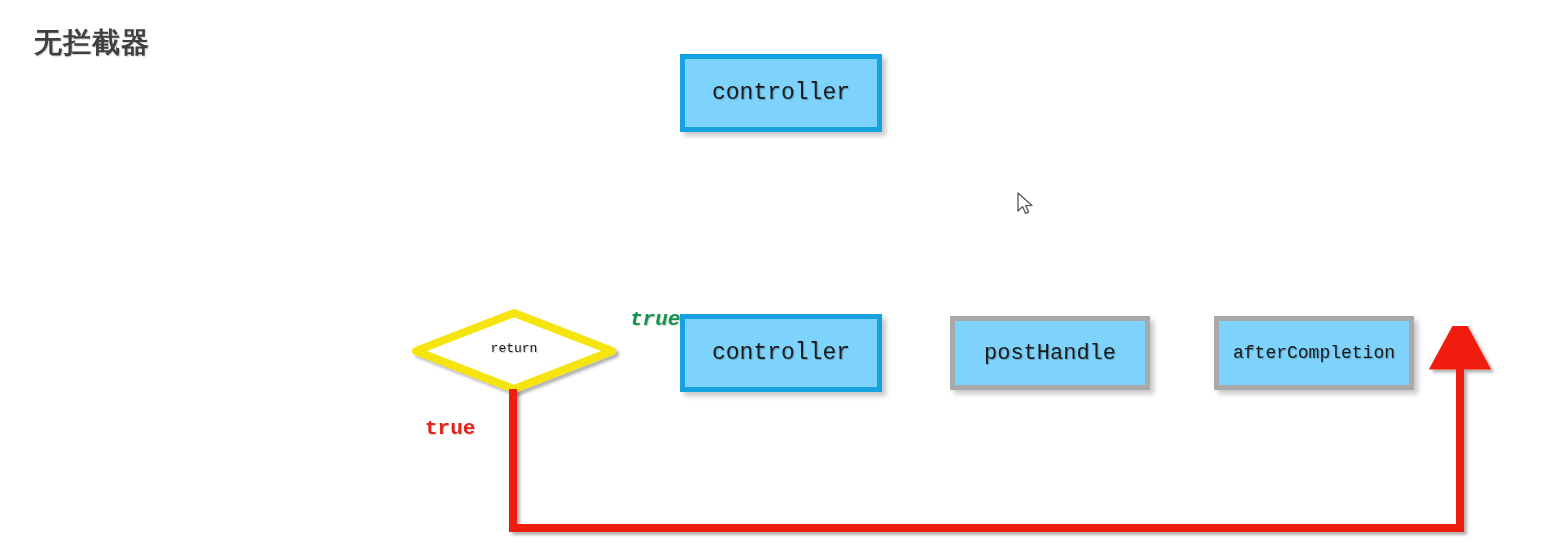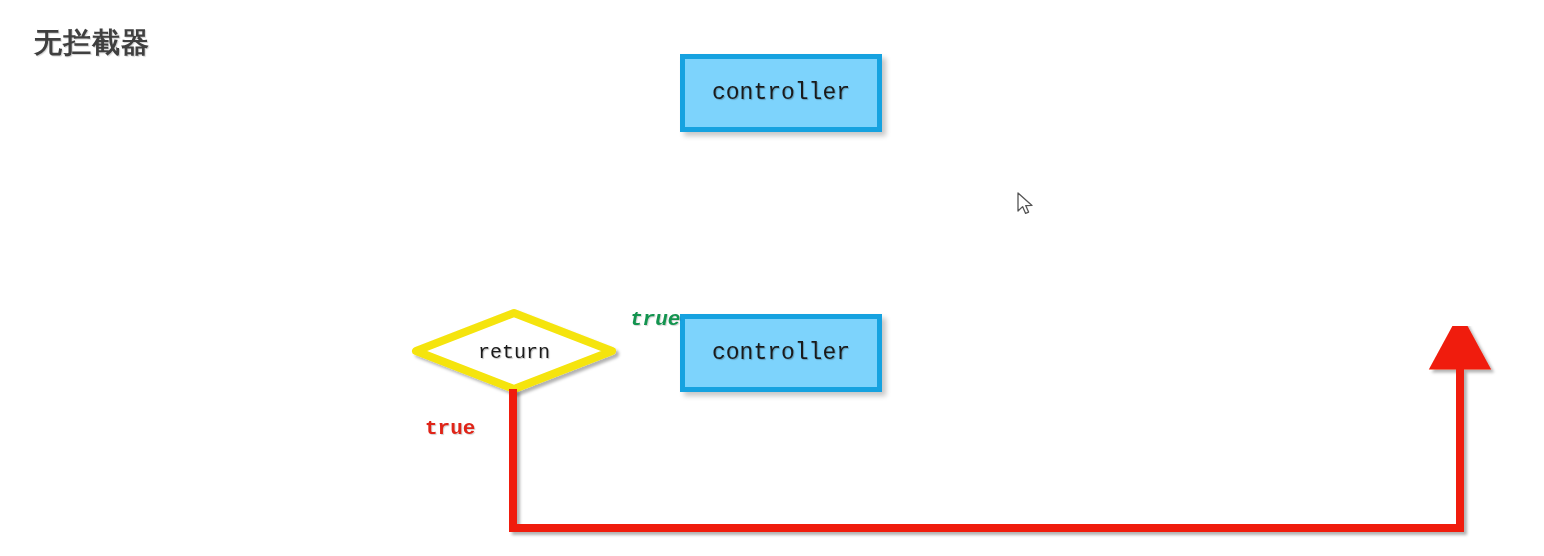--- a/index.html
+++ b/index.html
@@ -53,21 +53,21 @@
     text-shadow: 1px 1px 1px rgba(0,0,0,0.25);
     white-space: nowrap;
   }
 
   .diamond-wrap {
     position: absolute;
   }
   .diamond-label {
     position: absolute;
     font-family: "Liberation Mono", monospace;
-    font-size: 20px;
+    font-size: 13px;
     color: #1a1a1a;
     text-shadow: 1px 1px 1px rgba(0,0,0,0.25);
     white-space: nowrap;
     left: 0; right: 0;
     text-align: center;
   }
 
   .edge-label {
     position: absolute;
     font-family: "Liberation Mono", monospace;
@@ -163,21 +163,27 @@
 
   <div class="node-box blue" style="left:660px; top:54px; width:202px; height:78px; font-size:23px;">
     <span class="node-label">controller</span>
   </div>
 
 
   <div class="node-box blue" style="left:660px; top:314px; width:202px; height:78px; font-size:23px;">
     <span class="node-label">controller</span>
   </div>
 
+  <div class="node-box gray" style="left:930px; top:316px; width:200px; height:74px; font-size:22px;">
+    <span class="node-label">postHandle</span>
+  </div>
 
+  <div class="node-box gray" style="left:1194px; top:316px; width:200px; height:74px; font-size:18px;">
+    <span class="node-label">afterCompletion</span>
+  </div>
 
   <div class="edge-label" id="label-true">true</div>
 
   <div class="edge-label" id="label-false">true</div>
 
   <div class="cursor-layer">
     <svg width="20" height="26" viewBox="0 0 20 26">
       <path d="M1,1 L1,19 L5.6,14.6 L8.6,21.4 L11.6,20.1 L8.7,13.6 L15,13.4 Z" fill="#ffffff" stroke="#555555" stroke-width="1.3" stroke-linejoin="round"></path>
     </svg>
   </div>

